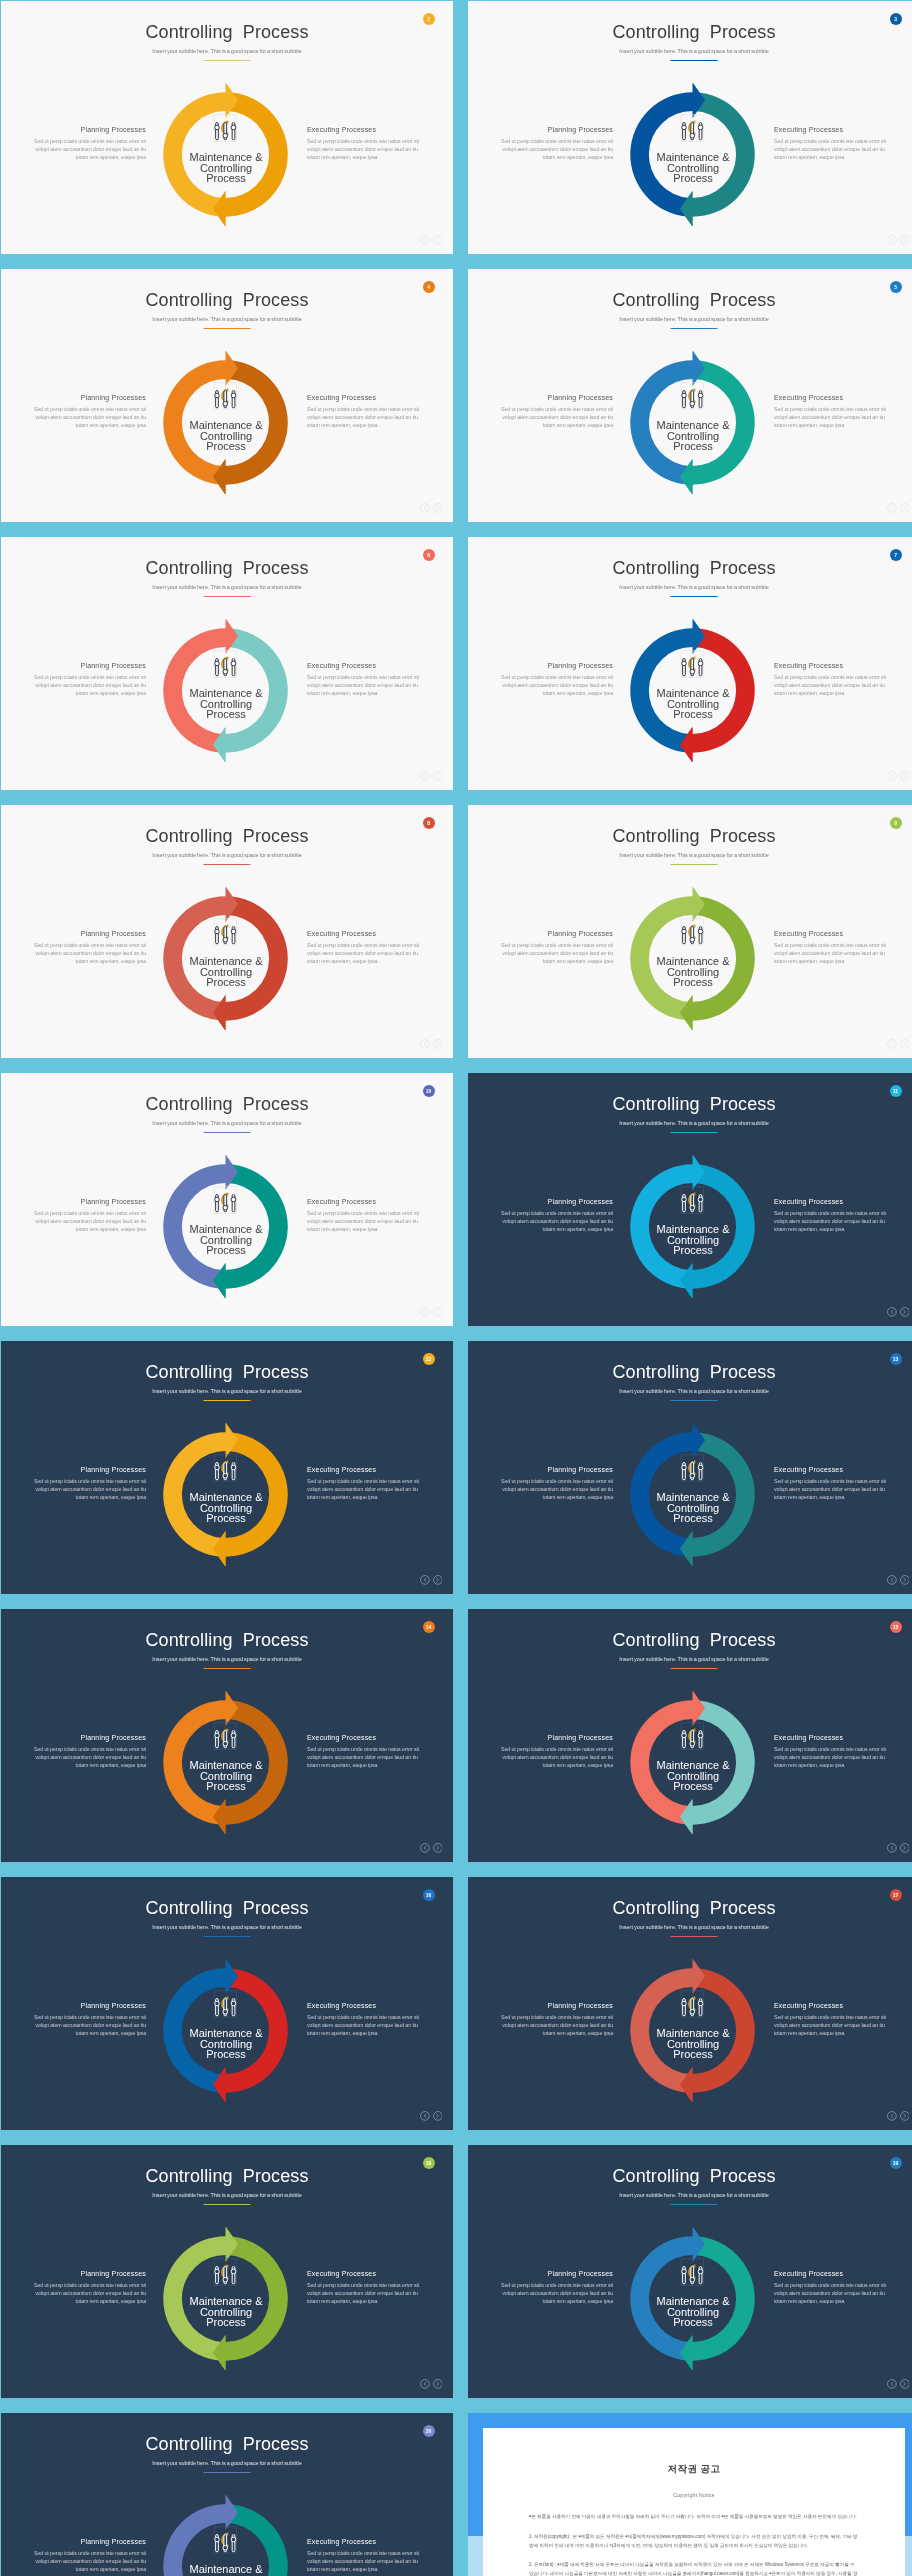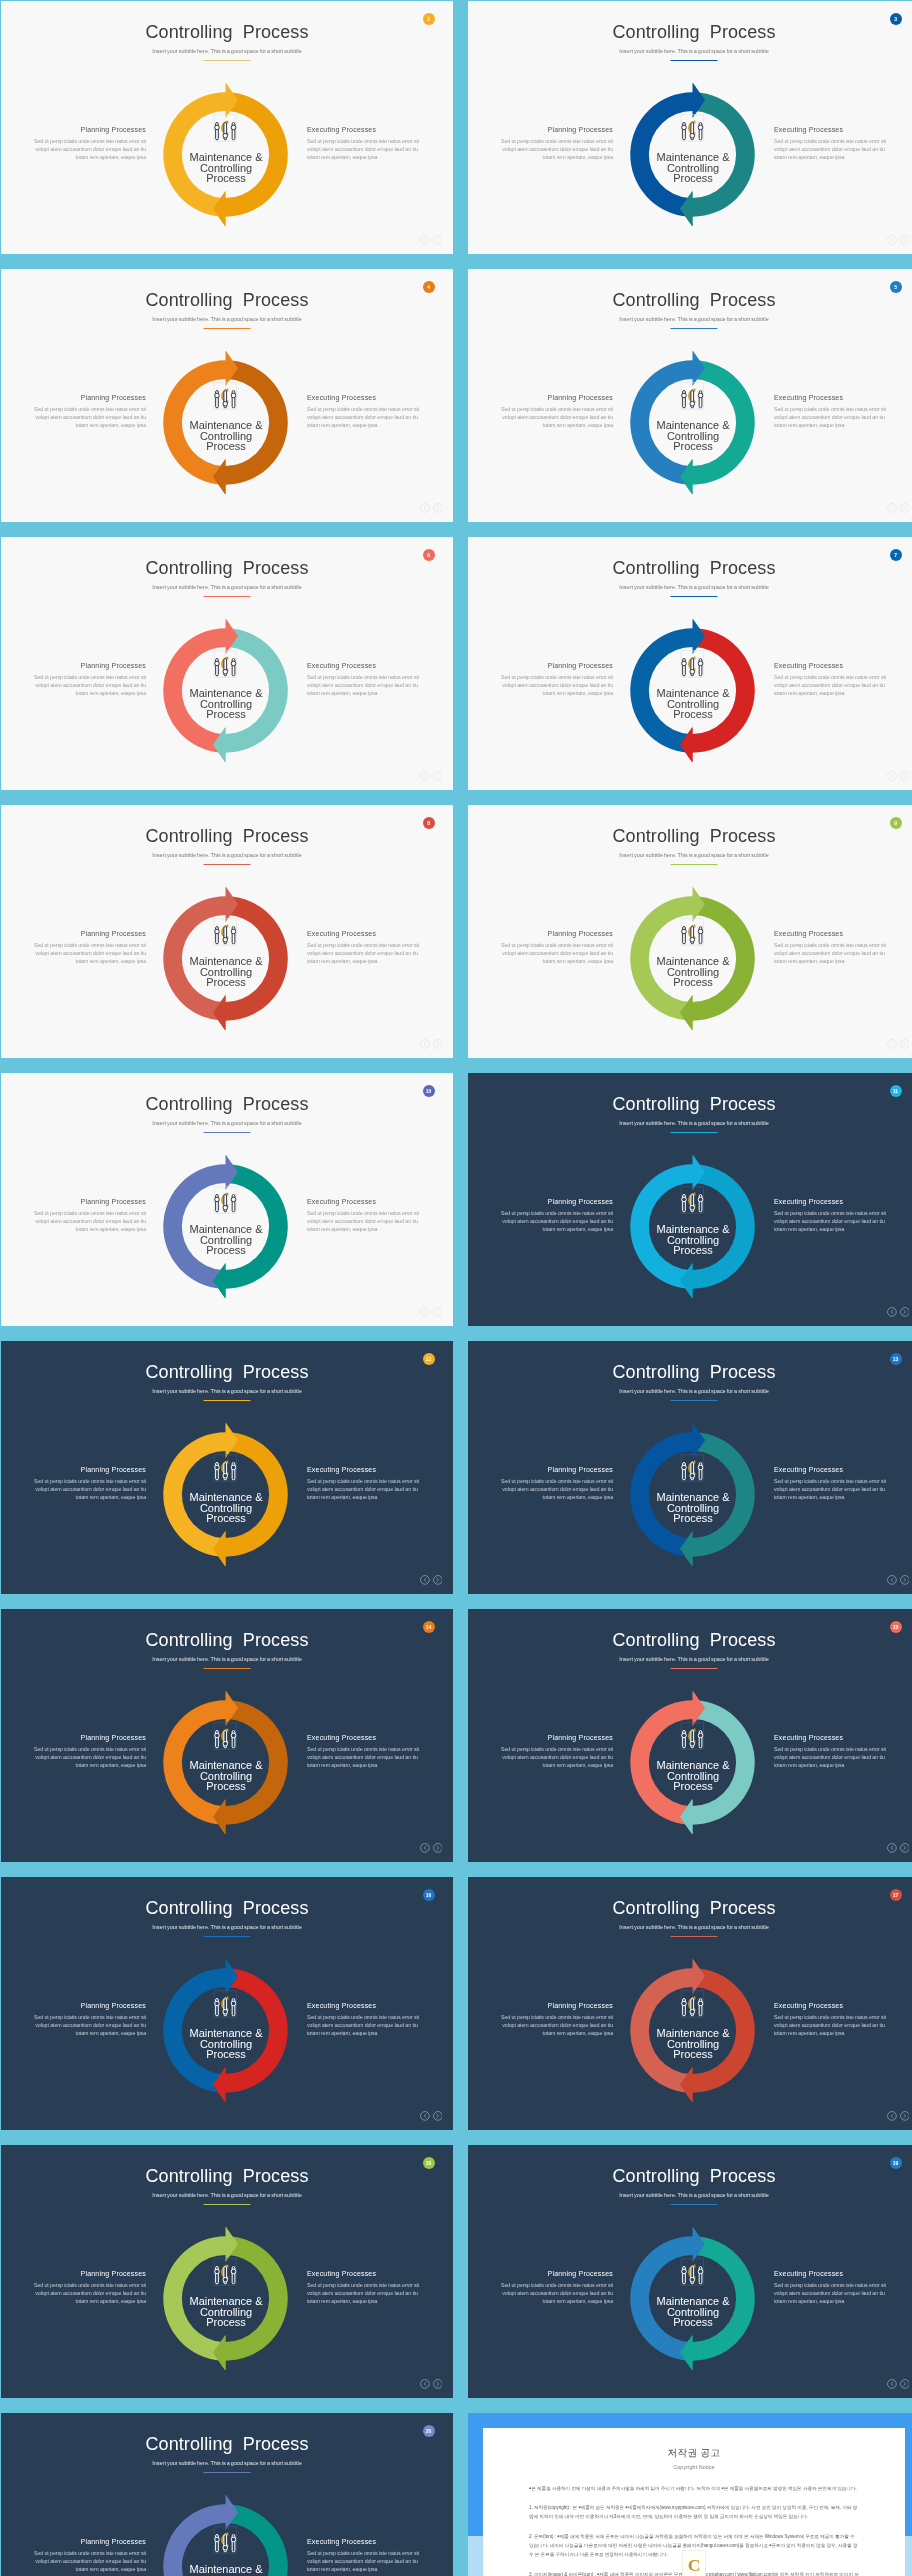--- a/index.html
+++ b/index.html
@@ -34,21 +34,21 @@
   .slide.dark .col p{color:#c5cdd5;}
 
   .nav{position:absolute;right:10.7px;bottom:9.3px;display:flex;gap:2.4px;}
   .nav .nb{width:9.8px;height:9.8px;display:block;}
 
   
   .cp{position:absolute;inset:0;overflow:hidden;}
   .cp .band{position:absolute;left:0;top:0;width:100%;height:100%;
     background:linear-gradient(180deg,#3e9bf0 0%,#3e9bf0 48.5%,#b2ddf5 48.5%,#b2ddf5 100%);}
   .cp .paper{position:absolute;left:15px;top:15px;right:15px;bottom:15px;background:#ffffff;}
-  .cp h3{margin:0;text-align:center;font-size:9.6px;color:#3b3b3b;font-weight:normal;padding-top:19px;letter-spacing:0.4px;}
+  .cp h3{margin:16px;text-align:center;font-size:9.6px;color:#3b3b3b;font-weight:bold;padding-top:19px;letter-spacing:0.4px;}
   .cp h5{margin:3.6px 0 0 0;text-align:center;font-size:5.4px;color:#7b7b7b;font-weight:normal;letter-spacing:0.1px;}
   .cp .body{padding:14.3px 46px 0 46px;position:relative;}
   .cp .body p{margin:0 0 10px 0;font-size:4.6px;line-height:9.3px;color:#5a5a5a;letter-spacing:-0.04px;}
   .cp .wm{position:absolute;left:50%;top:80px;transform:translateX(-50%);width:24px;height:30px;}
 </style>
 </head>
 <body>
 
 <div class="grid" id="grid">
     <div class="slide ">

